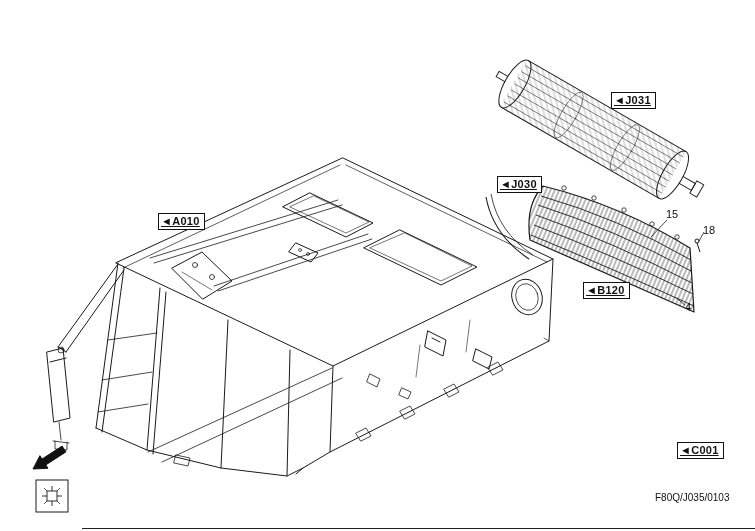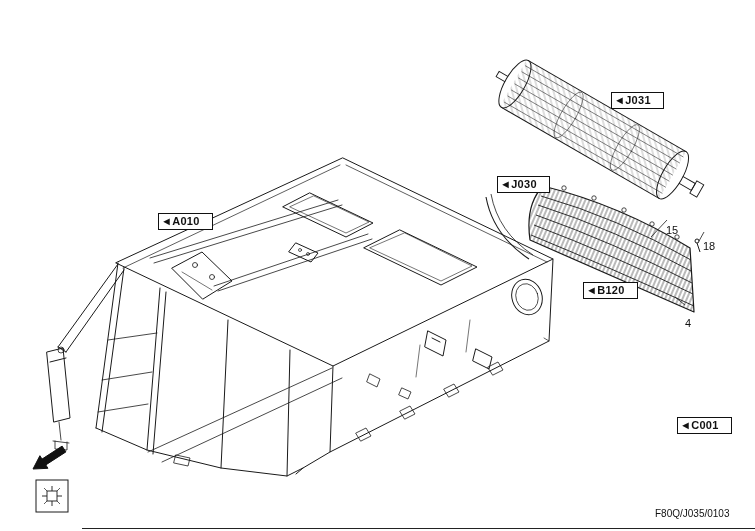--- a/index.html
+++ b/index.html
@@ -3,31 +3,30 @@
 <meta charset="utf-8">
 <style>
   html,body{margin:0;padding:0;background:#e8e8e8;}
   .stage{
     position:relative;width:755px;height:531px;background:#ffffff;
     overflow:hidden;font-family:"Liberation Sans",sans-serif;color:#1a1a1a;
   }
   .art{position:absolute;left:0;top:0;width:755px;height:531px;}
   .callout{
     position:absolute;display:inline-block;background:#ffffff;
-    border:1px solid #111;padding:1px 12px 1px 2px;
+    border:1px solid #111;padding:1px 4px 1px 2px;
     font:bold 11px/13px "Liberation Sans",sans-serif;color:#111;
-    letter-spacing:.3px;white-space:nowrap;cursor:pointer;
+    letter-spacing:.3px;white-space:nowrap;cursor:pointer;text-decoration:underline;
   }
   .pnum{
     position:absolute;font:11px/12px "Liberation Sans",sans-serif;color:#111;
     cursor:pointer;
-    margin-top:16px;
   }
   .footer-code{
-    position:absolute;left:655px;top:508px;
+    position:absolute;left:655px;top:492px;
     font:10px/12px "Liberation Sans",sans-serif;color:#111;text-align:center;
   }
 </style>
 </head>
 <body>
 
 <div class="stage">
 
   <svg class="art" viewBox="0 0 755 531">
     <defs>
@@ -150,20 +149,20 @@
       <path d="M44,488 L47,491 M60,488 L57,491 M44,504 L47,501 M60,504 L57,501" stroke-width="0.7"></path>
     </g>
 
     <path d="M82,528.5 H755" stroke="#222" stroke-width="1"></path>
   </svg>
 
   <div class="callout" style="left:158px;top:213px">◄A010</div>
   <div class="callout" style="left:497px;top:176px">◄J030</div>
   <div class="callout" style="left:611px;top:92px">◄J031</div>
   <div class="callout" style="left:583px;top:282px">◄B120</div>
-  <div class="callout" style="left:677px;top:417px">◄C001</div>
+  <div class="callout" style="left:677px;top:442px">◄C001</div>
 
   <span class="pnum" style="left:666px;top:208px">15</span>
   <span class="pnum" style="left:703px;top:224px">18</span>
   <span class="pnum" style="left:685px;top:301px">4</span>
 
   <span class="footer-code">F80Q/J035/0103</span>
 </div>
 
 </body></html>

